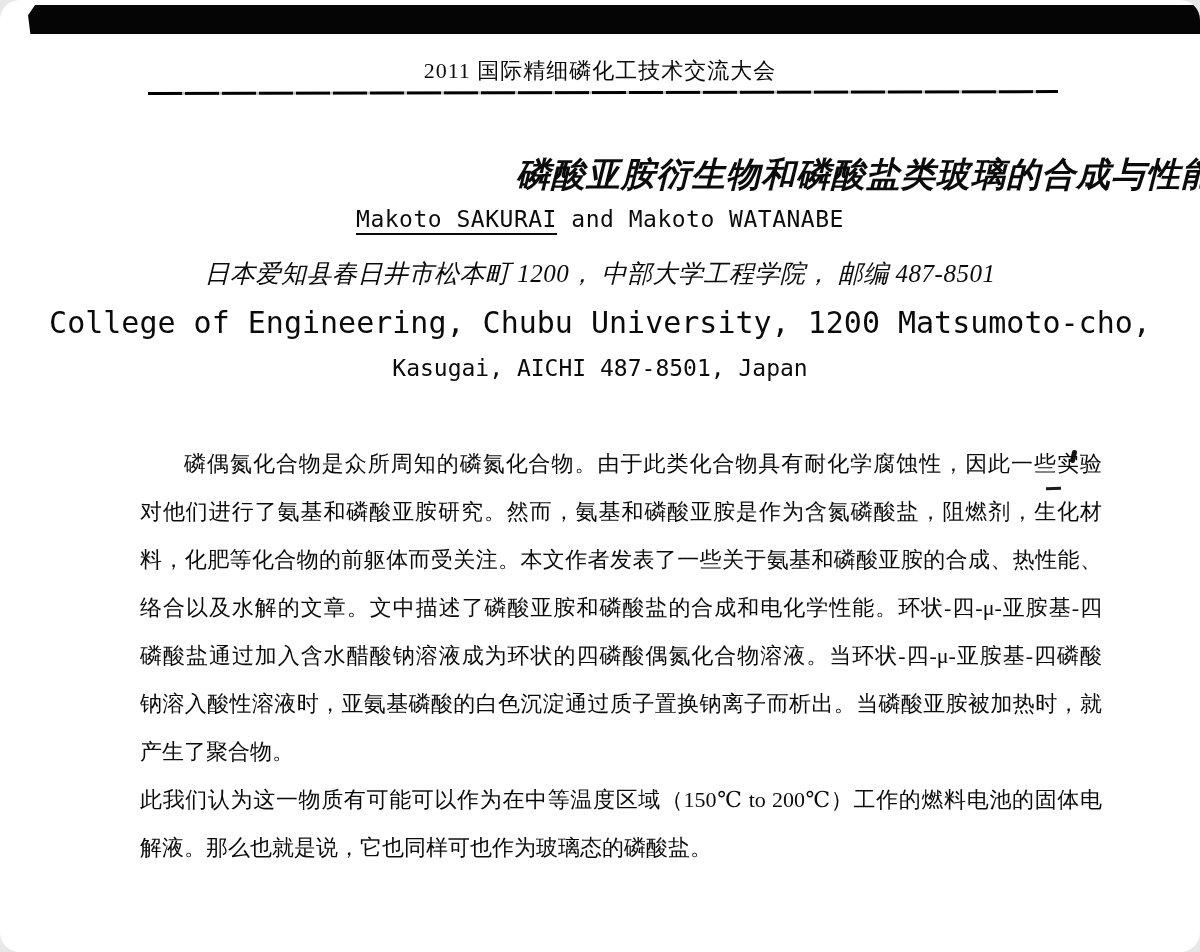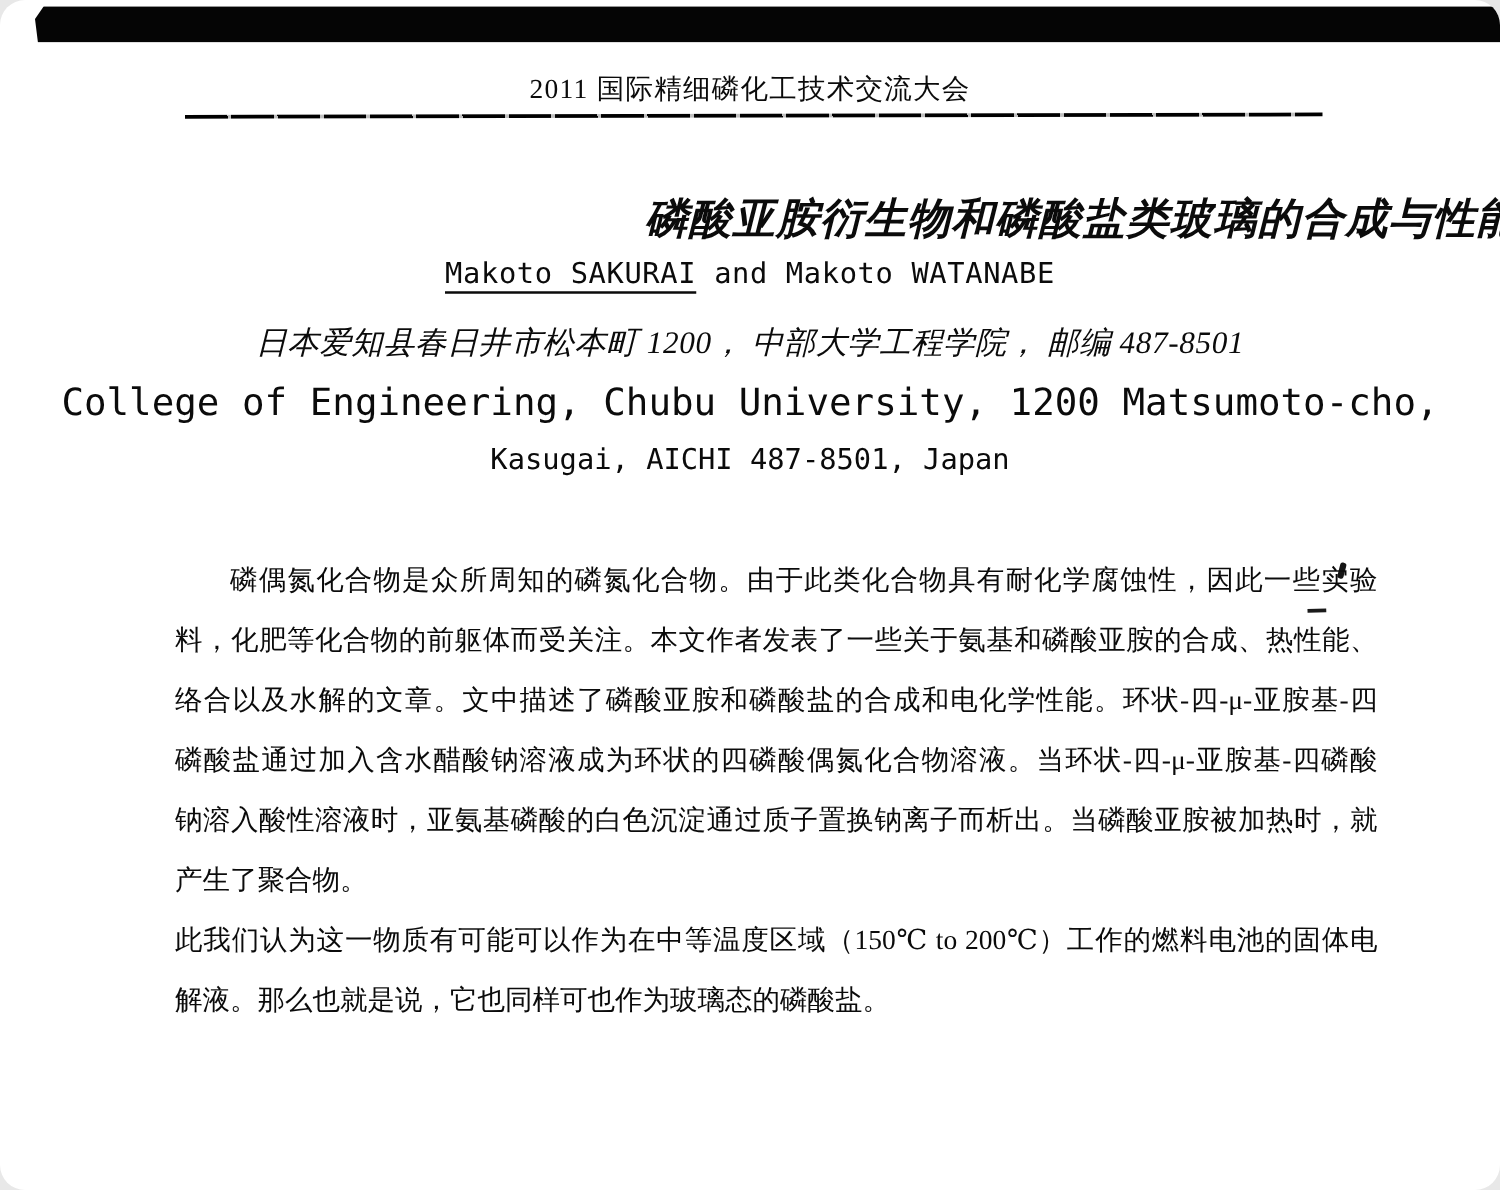--- a/index.html
+++ b/index.html
@@ -103,20 +103,21 @@
   <h1 class="paper-title">磷酸亚胺衍生物和磷酸盐类玻璃的合成与性能</h1>
 
   <div class="authors"><span class="u">Makoto SAKURAI</span><span> and Makoto WATANABE</span></div>
 
   <div class="affil-cn">日本爱知县春日井市松本町 1200， 中部大学工程学院， 邮编 487-8501</div>
   <div class="affil-en1">College of Engineering, Chubu University, 1200 Matsumoto-cho,</div>
   <div class="affil-en2">Kasugai, AICHI 487-8501, Japan</div>
 
   <div class="body-block">
     <div class="bline ind">磷偶氮化合物是众所周知的磷氮化合物。由于此类化合物具有耐化学腐蚀性，因此一些实验</div>
+    <div class="bline">对他们进行了氨基和磷酸亚胺研究。然而，氨基和磷酸亚胺是作为含氮磷酸盐，阻燃剂，生化材</div>
     <div class="bline">料，化肥等化合物的前躯体而受关注。本文作者发表了一些关于氨基和磷酸亚胺的合成、热性能、</div>
     <div class="bline">络合以及水解的文章。文中描述了磷酸亚胺和磷酸盐的合成和电化学性能。环状-四-μ-亚胺基-四</div>
     <div class="bline">磷酸盐通过加入含水醋酸钠溶液成为环状的四磷酸偶氮化合物溶液。当环状-四-μ-亚胺基-四磷酸</div>
     <div class="bline">钠溶入酸性溶液时，亚氨基磷酸的白色沉淀通过质子置换钠离子而析出。当磷酸亚胺被加热时，就</div>
     <div class="bline short">产生了聚合物。</div>
     <div class="bline">此我们认为这一物质有可能可以作为在中等温度区域（150℃ to 200℃）工作的燃料电池的固体电</div>
     <div class="bline short">解液。那么也就是说，它也同样可也作为玻璃态的磷酸盐。</div>
   </div>
 
 </div>

